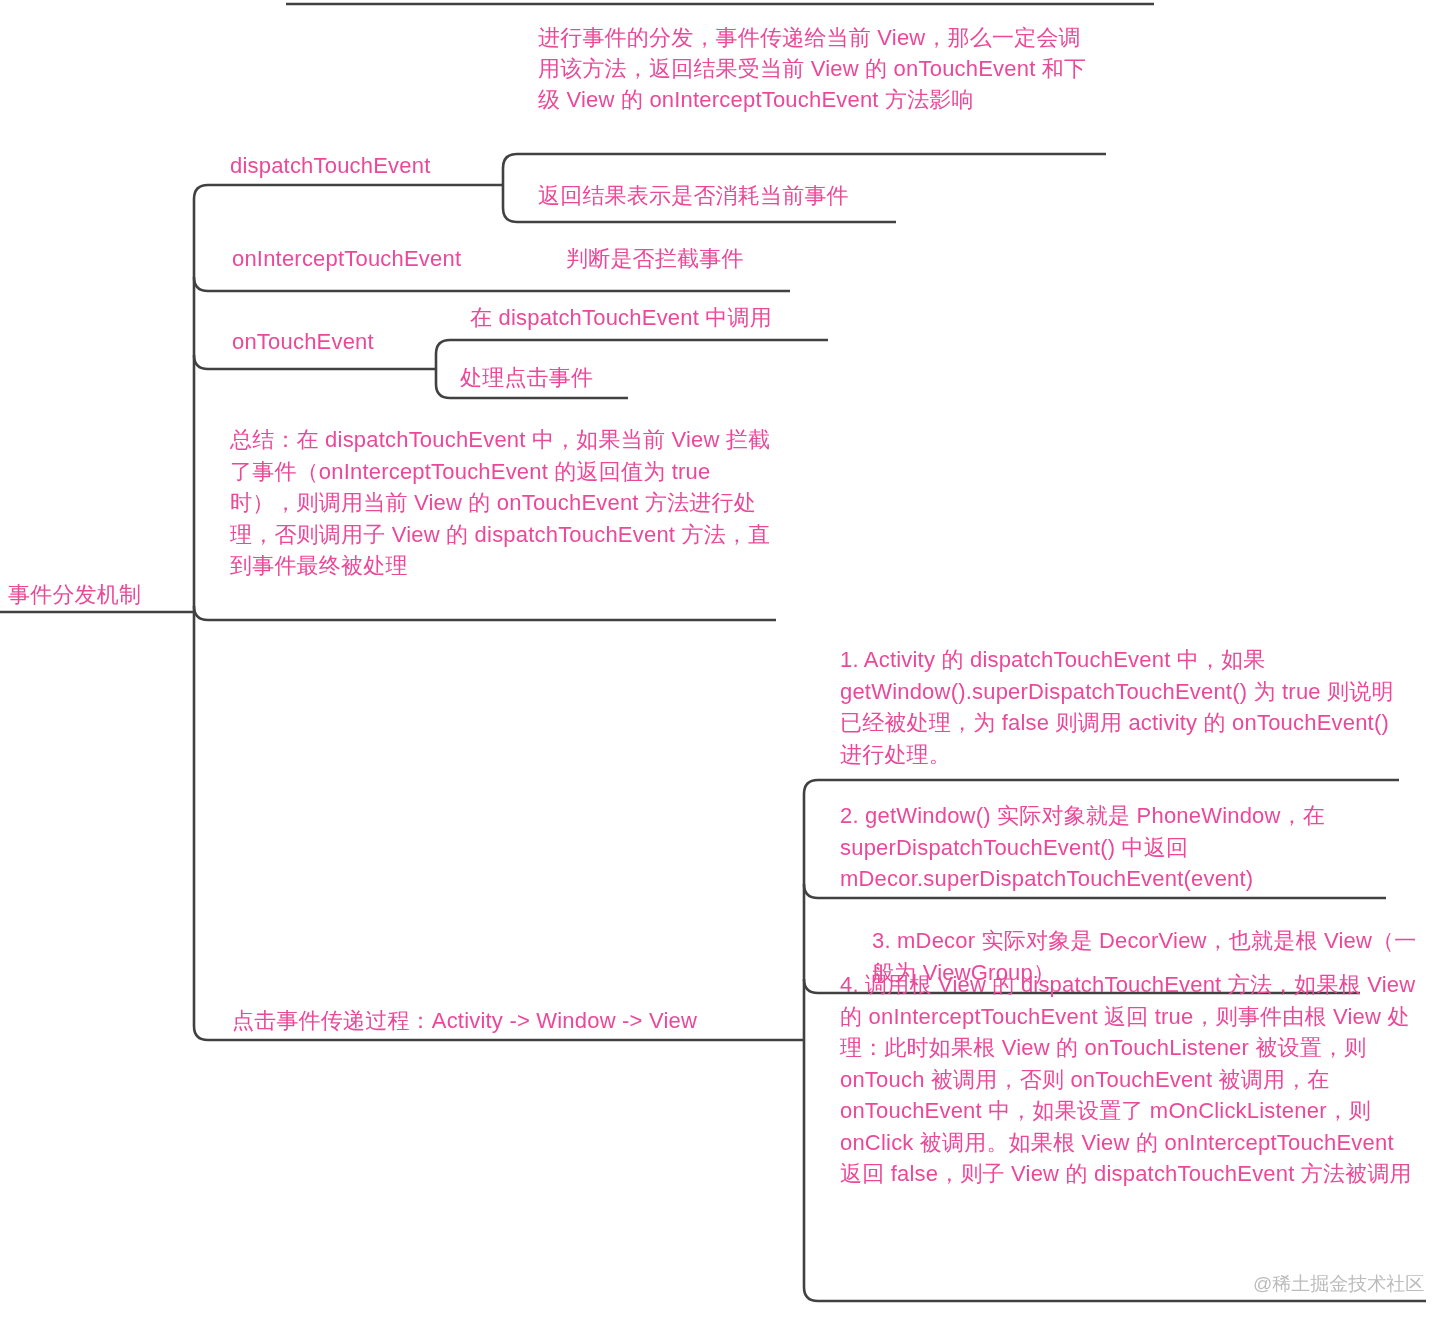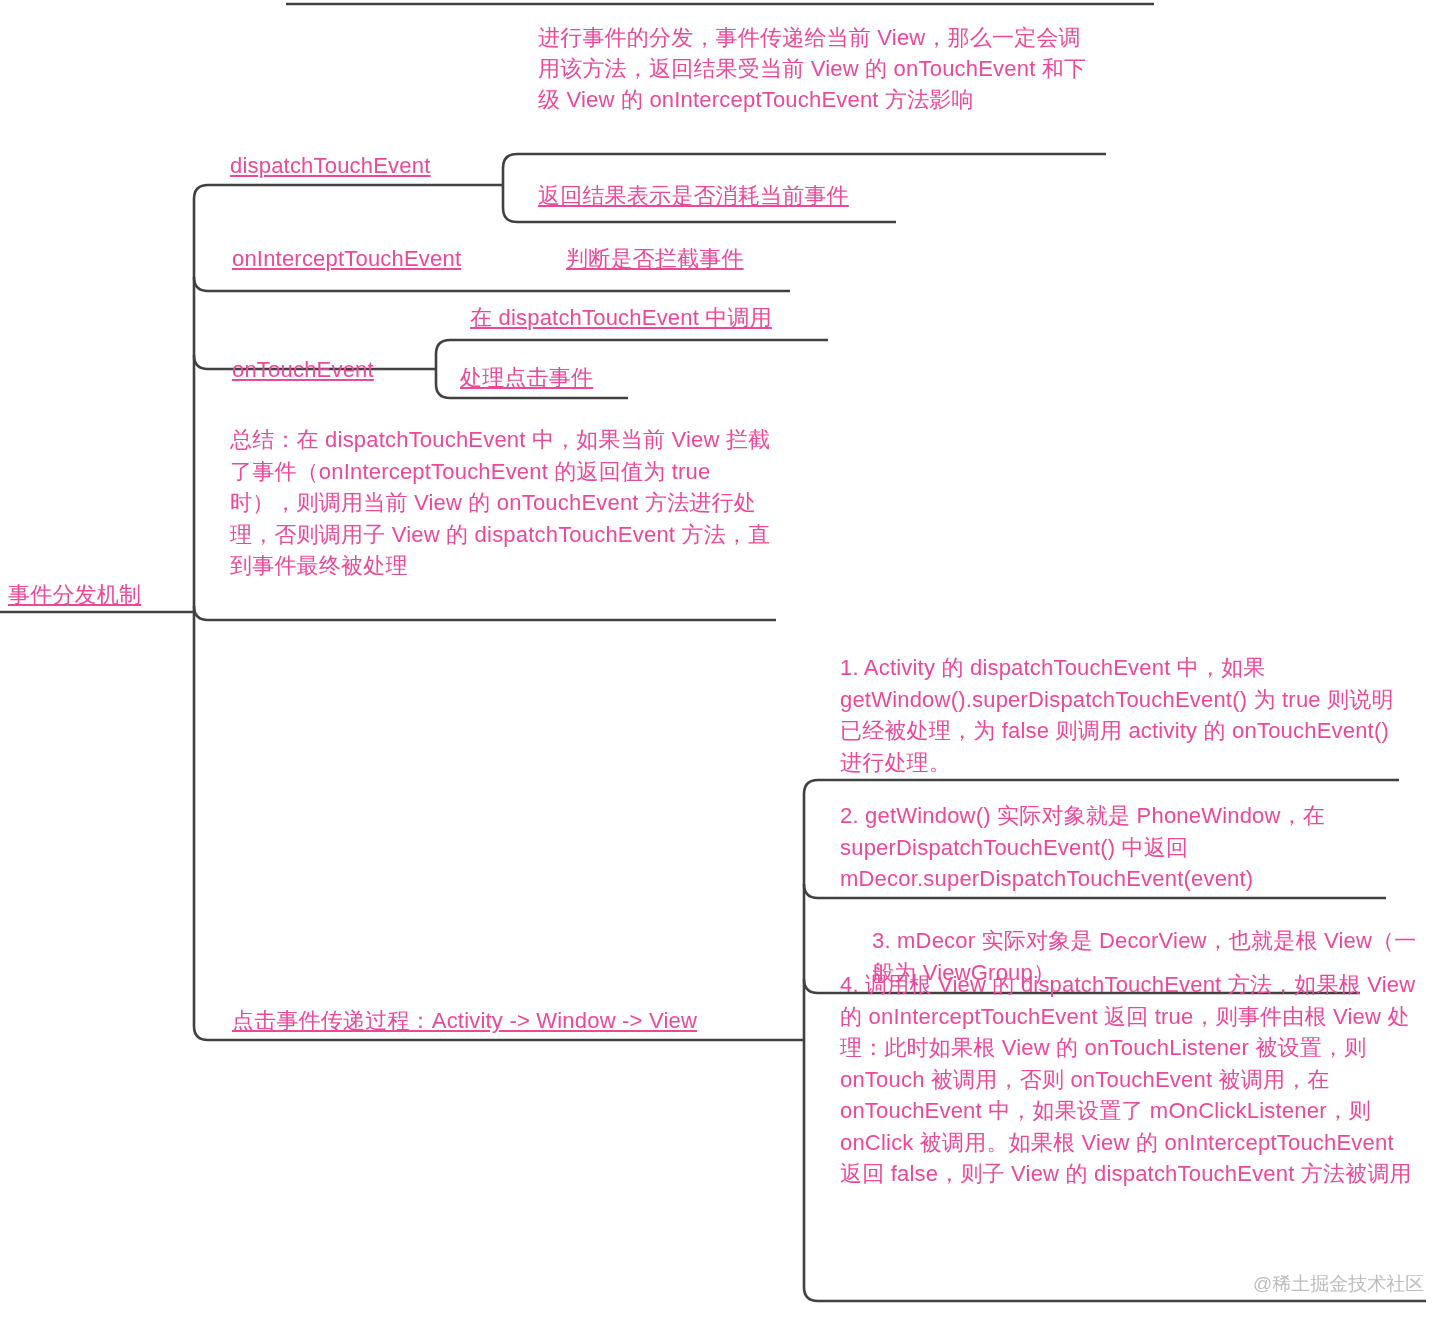--- a/index.html
+++ b/index.html
@@ -14,21 +14,21 @@
   #wires{position:absolute;left:0;top:0;width:1454px;height:1320px;}
   #wires path{fill:none;stroke:#414141;stroke-width:2.6;}
   .node{
     position:absolute;
     font-size:22px;
     line-height:31px;
     color:#ec4899;
     white-space:pre-line;
     letter-spacing:0.2px;
   }
-  .label{white-space:nowrap;text-decoration:underline;}
+  .label{white-space:nowrap;}
   .wm{
     position:absolute;
     font-size:19px;
     color:#bcbcbc;
     white-space:nowrap;
   }
 </style>
 </head>
 <body>
 
@@ -71,26 +71,26 @@
   <div class="node label" style="left:8px;top:579px;">事件分发机制</div>
 
   <div class="node" style="left:538px;top:22px;width:560px;">进行事件的分发，事件传递给当前 View，那么一定会调用该方法，返回结果受当前 View 的 onTouchEvent 和下级 View 的 onInterceptTouchEvent 方法影响</div>
   <div class="node label" style="left:230px;top:150px;">dispatchTouchEvent</div>
   <div class="node label" style="left:538px;top:180px;">返回结果表示是否消耗当前事件</div>
 
   <div class="node label" style="left:232px;top:243px;">onInterceptTouchEvent</div>
   <div class="node label" style="left:566px;top:243px;">判断是否拦截事件</div>
 
   <div class="node label" style="left:470px;top:302px;">在 dispatchTouchEvent 中调用</div>
-  <div class="node label" style="left:232px;top:354px;">onTouchEvent</div>
+  <div class="node label" style="left:232px;top:326px;">onTouchEvent</div>
   <div class="node label" style="left:460px;top:362px;">处理点击事件</div>
 
   <div class="node label" style="left:232px;top:1005px;">点击事件传递过程：Activity -&gt; Window -&gt; View</div>
 
   <div class="node" style="left:230px;top:424px;width:548px;line-height:31.5px;">总结：在 dispatchTouchEvent 中，如果当前 View 拦截了事件（onInterceptTouchEvent 的返回值为 true 时），则调用当前 View 的 onTouchEvent 方法进行处理，否则调用子 View 的 dispatchTouchEvent 方法，直到事件最终被处理</div>
-  <div class="node" style="left:840px;top:644px;width:562px;line-height:31.5px;margin-top:8px;">1. Activity 的 dispatchTouchEvent 中，如果 getWindow().superDispatchTouchEvent() 为 true 则说明已经被处理，为 false 则调用 activity 的 onTouchEvent() 进行处理。</div>
+  <div class="node" style="left:840px;top:644px;width:562px;line-height:31.5px;">1. Activity 的 dispatchTouchEvent 中，如果 getWindow().superDispatchTouchEvent() 为 true 则说明已经被处理，为 false 则调用 activity 的 onTouchEvent() 进行处理。</div>
   <div class="node" style="left:840px;top:800px;width:562px;line-height:31.5px;">2. getWindow() 实际对象就是 PhoneWindow，在 superDispatchTouchEvent() 中返回 mDecor.superDispatchTouchEvent(event)</div>
   <div class="node" style="left:872px;top:925px;width:562px;line-height:31.5px;">3. mDecor 实际对象是 DecorView，也就是根 View（一般为 ViewGroup）</div>
   <div class="node" style="left:840px;top:969px;width:578px;line-height:31.5px;">4. 调用根 View 的 dispatchTouchEvent 方法，如果根 View 的 onInterceptTouchEvent 返回 true，则事件由根 View 处理：此时如果根 View 的 onTouchListener 被设置，则 onTouch 被调用，否则 onTouchEvent 被调用，在 onTouchEvent 中，如果设置了 mOnClickListener，则 onClick 被调用。如果根 View 的 onInterceptTouchEvent 返回 false，则子 View 的 dispatchTouchEvent 方法被调用</div>
 
   <div class="wm" style="left:1253px;top:1271px;">@稀土掘金技术社区</div>
 
 </div>
 
 </body></html>

